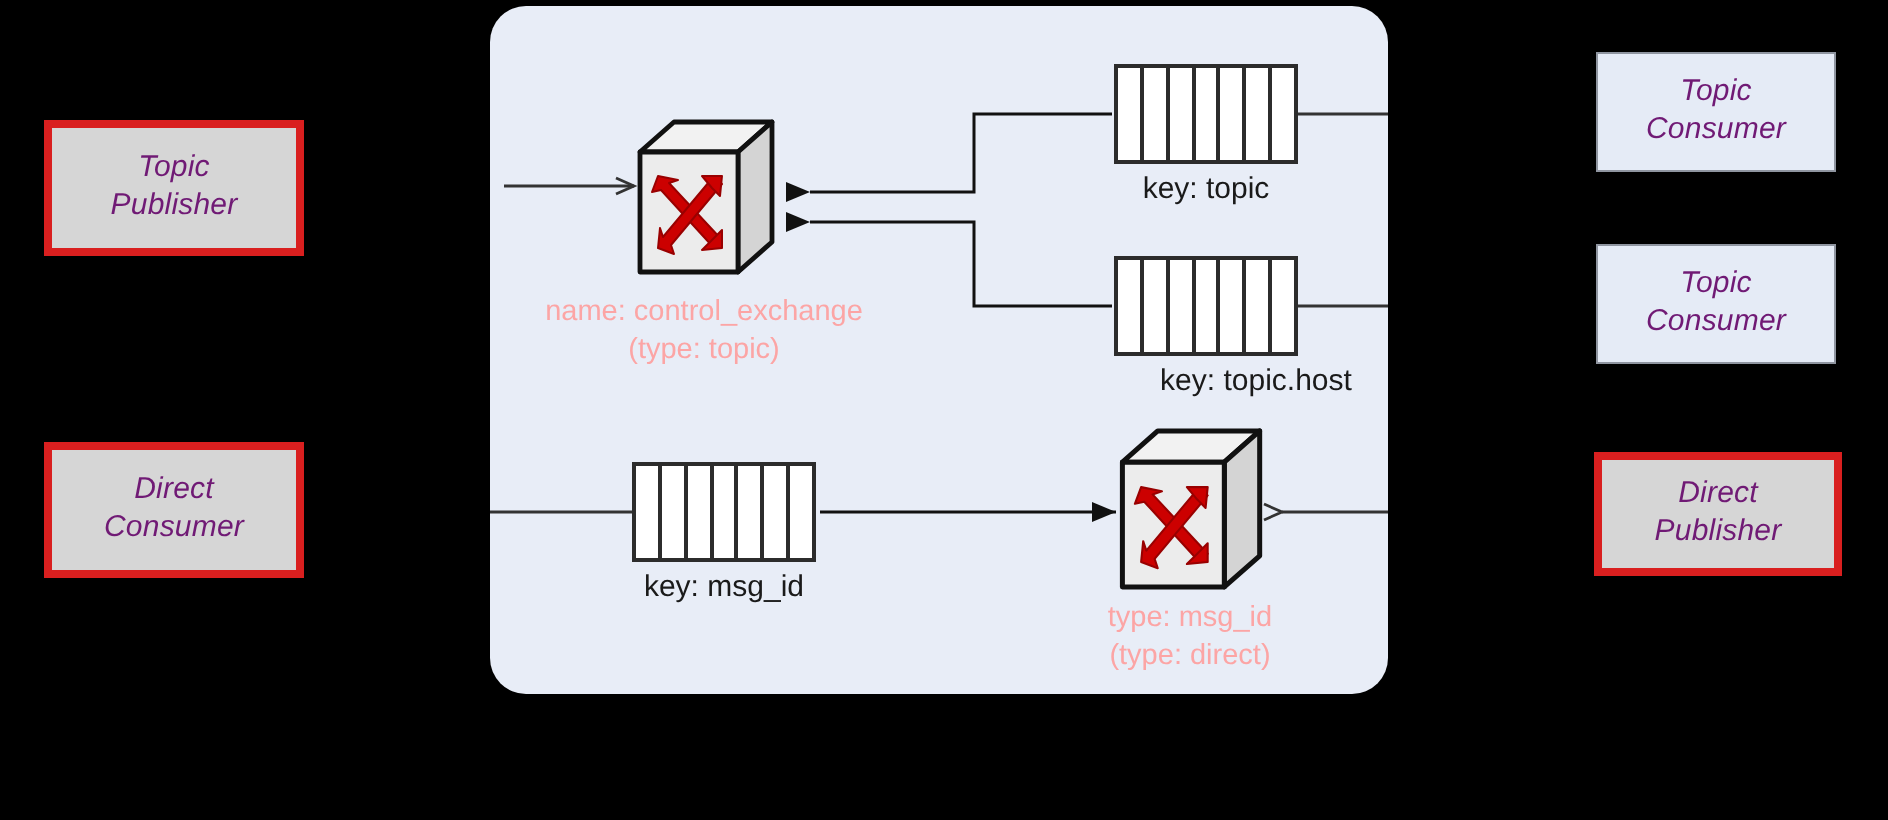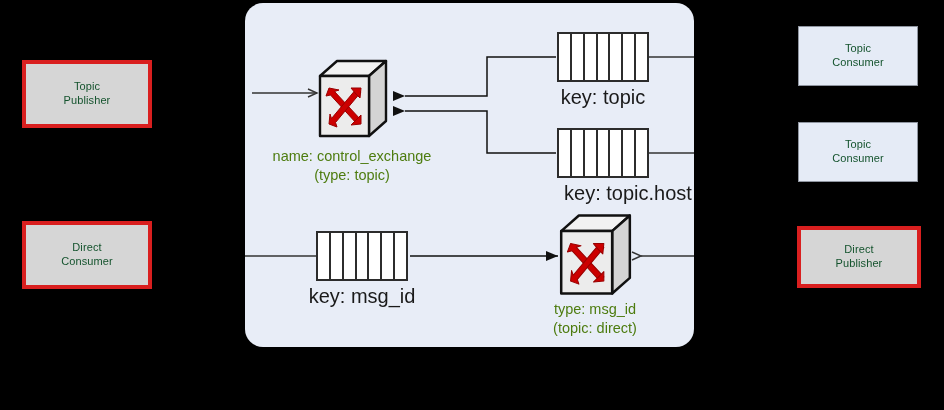--- a/index.html
+++ b/index.html
@@ -29,23 +29,24 @@
 
   
   .endpoint {
     position: absolute;
     box-sizing: border-box;
     display: flex;
     align-items: center;
     justify-content: center;
     text-align: center;
     line-height: 1.25;
-    font-size: 11px;
-    color: #14532d;
+    font-size: 15px;
+    color: #701a75;
     letter-spacing: .1px;
+    font-style: italic;
   }
   .endpoint.publisher-style {
     background: #d6d6d6;
     border: 4px solid #d91f1f;
   }
   .endpoint.consumer-style {
     background: #e5ebf6;
     border: 1px solid #8f95a0;
   }
 
@@ -58,34 +59,34 @@
     display: flex;
   }
   .queue .seg {
     flex: 1 1 0;
     border-right: 2px solid #2c2c2c;
   }
   .queue .seg:last-child { border-right: none; }
 
   .queue-label {
     position: absolute;
-    font-size: 20px;
+    font-size: 15px;
     color: #1a1a1a;
     white-space: nowrap;
     text-align: center;
   }
 
   
   .exchange {
     position: absolute;
   }
   .exchange-label {
     position: absolute;
     font-size: 14.5px;
-    color: #4d7c0f;
+    color: #fca5a5;
     text-align: center;
     white-space: nowrap;
     line-height: 1.3;
   }
 
   
   .wires {
     position: absolute;
     left: 0; top: 0;
     width: 944px;
@@ -245,16 +246,16 @@
       <g fill="#cc0000" stroke="#990000" stroke-width="1" stroke-linejoin="round">
         <path d="M14,30 L11,38 L15.5,37 L42,66 L46,62 L19.5,33.5 L24,32 Z"></path>
         <path d="M14,66 L22,69 L20.5,64.5 L46,34 L42,30 L16.5,60.5 L15,56 Z"></path>
         <path d="M46,30 L45,40 L41,36 L36,30 Z"></path>
         <path d="M46,66 L36,67 L41,62 L46,57 Z"></path>
       </g>
     </svg>
   </div>
   <div class="exchange-label" style="left:495px; top:300px; width:200px;">
     <span>type: msg_id</span><br>
-    <span>(topic: direct)</span>
+    <span>(type: direct)</span>
   </div>
 
 </div>
 
 </body></html>

